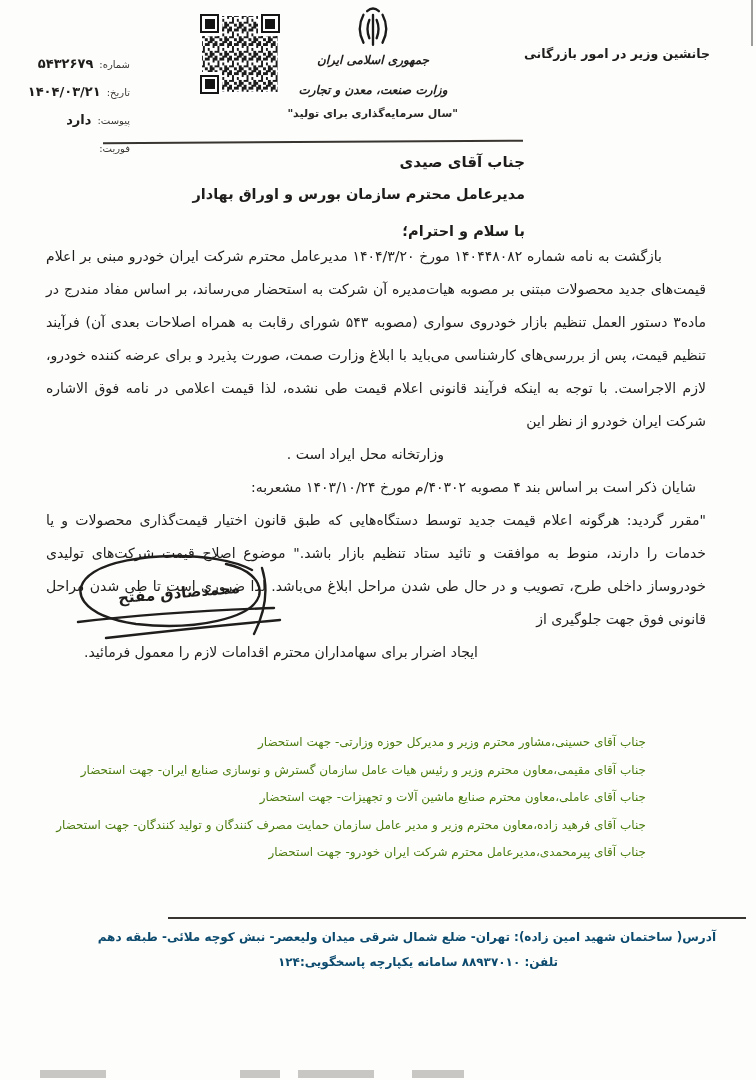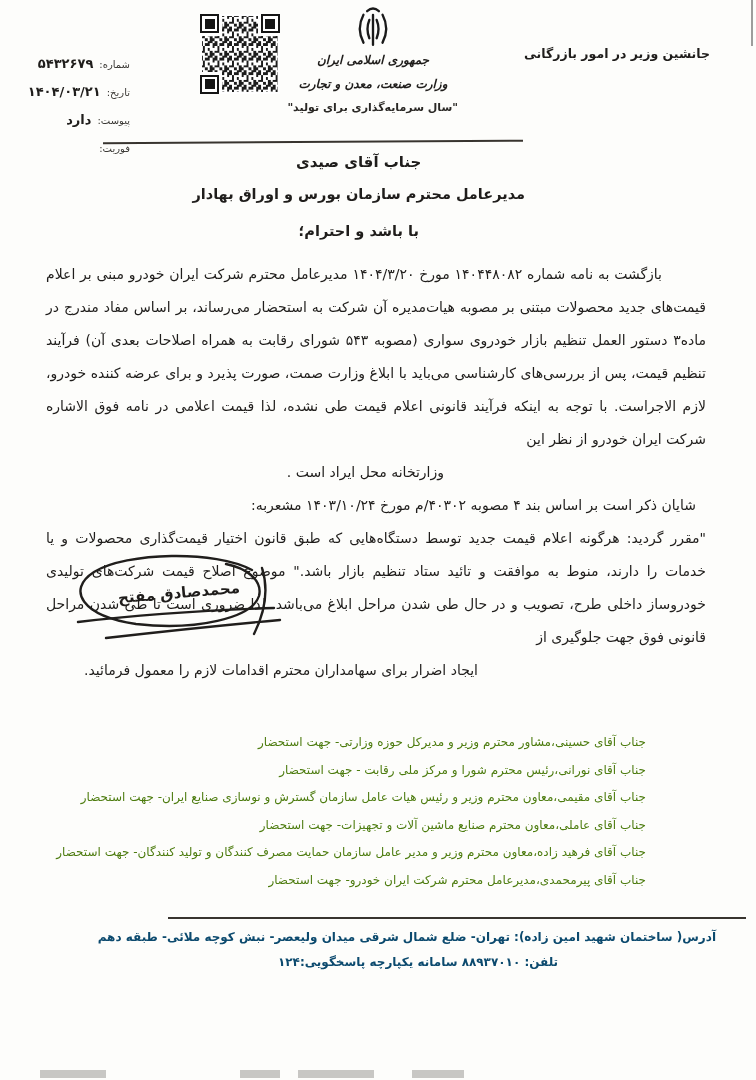--- a/index.html
+++ b/index.html
@@ -12,35 +12,35 @@
   .meta{position:absolute;left:12px;top:20px;width:118px;font-size:10.5px;}
   .meta-row{display:flex;align-items:baseline;justify-content:flex-start;gap:6px;height:28px;direction:rtl;}
   .meta-label{color:#3a3834;font-size:10px;white-space:nowrap;margin-top:39px;}
   .meta-value{font-weight:bold;font-size:13px;white-space:nowrap;letter-spacing:.5px;}
   
   .qr{position:absolute;left:200px;top:13px;width:80px;height:82px;}
   
   .emblem-block{position:absolute;left:288px;top:4px;width:170px;text-align:center;}
   .emblem{width:44px;height:48px;margin:0 auto;display:block;}
   .country{font-size:12px;font-weight:bold;font-style:italic;margin-top:1px;white-space:nowrap;}
-  .ministry{font-size:12px;font-weight:bold;font-style:italic;margin-top:10px;white-space:nowrap;}
+  .ministry{font-size:12px;font-weight:bold;font-style:italic;margin-top:16px;white-space:nowrap;}
   .slogan{font-size:11px;font-weight:bold;margin-top:10px;white-space:nowrap;color:#2a2825;}
   
   .office{position:absolute;right:46px;top:46px;font-size:12.5px;font-weight:bold;white-space:nowrap;}
   .edge-mark{position:absolute;right:3px;top:0;width:2px;height:46px;background:rgba(40,40,40,.45);}
   
   .divider1{position:absolute;left:103px;top:141px;width:420px;height:2px;background:#38342f;transform:rotate(-.35deg);}
   .divider2{position:absolute;left:168px;top:917px;width:578px;height:2px;background:#38342f;}
   
-  .recipient{position:absolute;right:231px;top:153px;text-align:center;}
+  .recipient{position:absolute;right:231px;top:153px;text-align:right;}
   .recipient-name{font-size:15px;font-weight:bold;}
   .recipient-title{font-size:14.5px;font-weight:bold;margin-top:15px;white-space:nowrap;}
   .salutation{font-size:14.5px;font-weight:bold;margin-top:21px;}
   
-  .letter-body{position:absolute;right:50px;left:46px;top:258px;font-size:14px;line-height:33px;text-align:justify;text-align-last:right;}
+  .letter-body{position:absolute;right:50px;left:46px;top:240px;font-size:14px;line-height:33px;text-align:justify;text-align-last:right;}
   .p1{text-indent:44px;}
   .p1-end{padding-right:262px;white-space:nowrap;}
   .p2{padding-right:10px;white-space:nowrap;}
   .p3-end{padding-right:228px;white-space:nowrap;}
   
   .sig-wrap{position:absolute;left:66px;top:548px;width:230px;height:110px;}
   .sig-svg{position:absolute;left:0;top:0;width:230px;height:110px;}
   .sig-name{position:absolute;left:38px;top:36px;width:150px;text-align:center;
             font-size:15px;font-weight:bold;transform:rotate(-5deg);white-space:nowrap;}
   
@@ -134,21 +134,21 @@
   </div>
 
   <div class="office">جانشین وزیر در امور بازرگانی</div>
   <div class="edge-mark"></div>
 
   <div class="divider1"></div>
 
   <div class="recipient">
     <div class="recipient-name">جناب آقای صیدی</div>
     <div class="recipient-title">مدیرعامل محترم سازمان بورس و اوراق بهادار</div>
-    <div class="salutation">با باشد و احترام؛</div>
+    <div class="salutation">با سلام و احترام؛</div>
   </div>
 
   <div class="letter-body">
     <div class="p1">بازگشت به نامه شماره ۱۴۰۴۴۸۰۸۲ مورخ ۱۴۰۴/۳/۲۰ مدیرعامل محترم شرکت ایران خودرو مبنی بر اعلام قیمت‌های جدید محصولات مبتنی بر مصوبه هیات‌مدیره آن شرکت به استحضار می‌رساند، بر اساس مفاد مندرج در ماده۳ دستور العمل تنظیم بازار خودروی سواری (مصوبه ۵۴۳ شورای رقابت به همراه اصلاحات بعدی آن) فرآیند تنظیم قیمت، پس از بررسی‌های کارشناسی می‌باید با ابلاغ وزارت صمت، صورت پذیرد و برای عرضه کننده خودرو، لازم الاجراست. با توجه به اینکه فرآیند قانونی اعلام قیمت طی نشده، لذا قیمت اعلامی در نامه فوق الاشاره شرکت ایران خودرو از نظر این</div>
     <div class="p1-end">وزارتخانه محل ایراد است .</div>
     <div class="p2">شایان ذکر است بر اساس بند ۴ مصوبه ۴۰۳۰۲/م مورخ ۱۴۰۳/۱۰/۲۴ مشعربه:</div>
     <div class="p3">"مقرر گردید: هرگونه اعلام قیمت جدید توسط دستگاه‌هایی که طبق قانون اختیار قیمت‌گذاری محصولات و یا خدمات را دارند، منوط به موافقت و تائید ستاد تنظیم بازار باشد." موضوع اصلاح قیمت شرکت‌های تولیدی خودروساز داخلی طرح، تصویب و در حال طی شدن مراحل ابلاغ می‌باشد. لذا ضروری است تا طی شدن مراحل قانونی فوق جهت جلوگیری از</div>
     <div class="p3-end">ایجاد اضرار برای سهامداران محترم اقدامات لازم را معمول فرمائید.</div>
   </div>
 
@@ -159,21 +159,20 @@
         <path d="M196 20 C203 42 199 64 188 86"></path>
         <path d="M12 74 C80 66 150 62 208 60"></path>
         <path d="M40 90 C110 82 170 76 214 72"></path>
       </g>
     </svg>
     <div class="sig-name">محمدصادق مفتح</div>
   </div>
 
   <div class="cc">
     <div>جناب آقای حسینی،مشاور محترم وزیر و مدیرکل حوزه وزارتی- جهت استحضار</div>
-    <div>جناب آقای نورانی،رئیس محترم شورا و مرکز ملی رقابت - جهت استحضار</div>
     <div>جناب آقای مقیمی،معاون محترم وزیر و رئیس هیات عامل سازمان گسترش و نوسازی صنایع ایران- جهت استحضار</div>
     <div>جناب آقای عاملی،معاون محترم صنایع ماشین آلات و تجهیزات- جهت استحضار</div>
     <div>جناب آقای فرهید زاده،معاون محترم وزیر و مدیر عامل سازمان حمایت مصرف کنندگان و تولید کنندگان- جهت استحضار</div>
     <div>جناب آقای پیرمحمدی،مدیرعامل محترم شرکت ایران خودرو- جهت استحضار</div>
   </div>
 
   <div class="divider2"></div>
 
   <div class="footer">
     <div class="footer-address">آدرس( ساختمان شهید امین زاده): تهران- ضلع شمال شرقی میدان ولیعصر- نبش کوچه ملائی- طبقه دهم</div>

